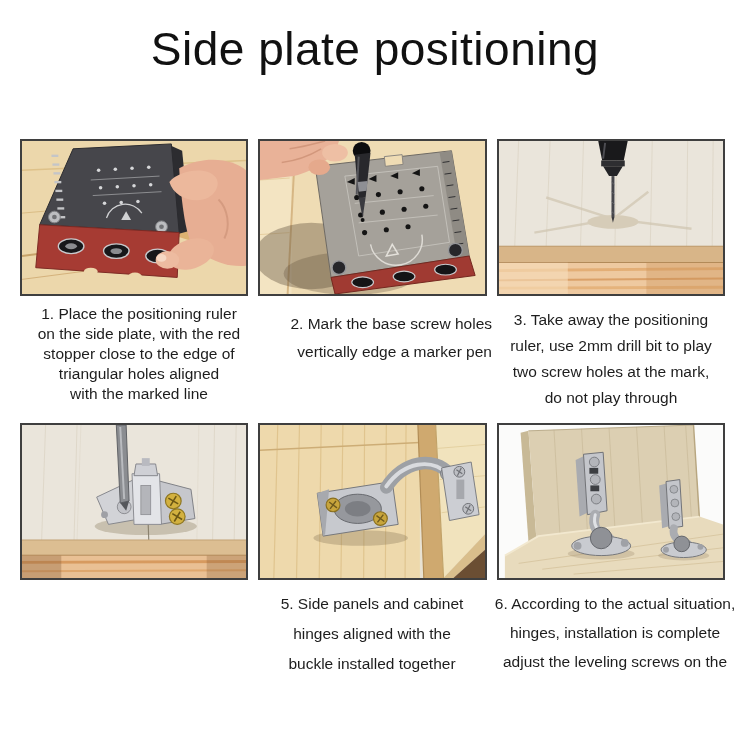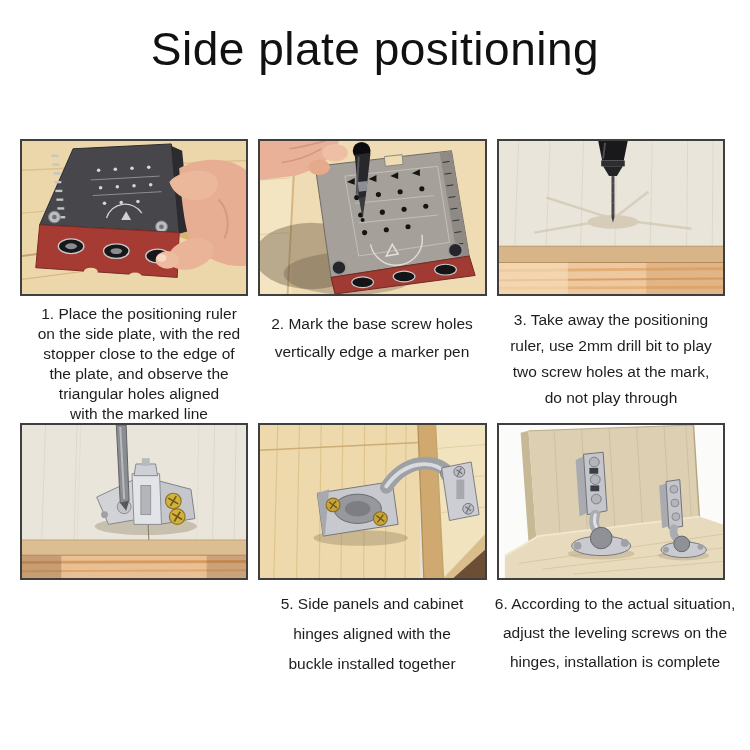--- a/index.html
+++ b/index.html
@@ -35,21 +35,21 @@
   #p4{left:20px;top:423px;}
   #p5{left:258px;top:423px;width:229px;}
   #p6{left:497px;top:423px;}
   .caption{
     position:absolute;
     text-align:center;
     font-size:15.5px;
     color:#1d1d1d;
   }
   #c1{left:11px;  top:304px;width:256px;line-height:20px;}
-  #c2{left:252px;top:310px;width:240px;line-height:28px;}
+  #c2{left:252px;top:310px;width:240px;line-height:28px;text-align:right;}
   #c3{left:485px;top:307px;width:252px;line-height:26px;}
   #c4{left:14px; top:590px;width:240px;line-height:28px;}
   #c5{left:261px;top:589px;width:222px;line-height:30px;}
   #c6{left:483px;top:589px;width:264px;line-height:29px;}
 </style>
 </head>
 <body>
 
 <div class="page">
 
@@ -402,38 +402,37 @@
         <circle cx="170" cy="128" r="3" fill="#9fa1a6"></circle>
         <circle cx="205" cy="125" r="3" fill="#9fa1a6"></circle>
       </g>
     </svg>
   </div>
 
   <div class="caption" id="c1">
       <div>1. Place the positioning ruler</div>
       <div>on the side plate, with the red</div>
       <div>stopper close to the edge of</div>
-      <div>the plate, and observe the</div>
       <div>triangular holes aligned</div>
       <div>with the marked line</div>
     </div>
   <div class="caption" id="c2">
       <div>2. Mark the base screw holes</div>
       <div>vertically edge a marker pen</div>
     </div>
   <div class="caption" id="c3">
       <div>3. Take away the positioning</div>
       <div>ruler, use 2mm drill bit to play</div>
       <div>two screw holes at the mark,</div>
       <div>do not play through</div>
     </div>
   <div class="caption" id="c5">
       <div>5. Side panels and cabinet</div>
       <div>hinges aligned with the</div>
       <div>buckle installed together</div>
     </div>
   <div class="caption" id="c6">
       <div>6. According to the actual situation,</div>
+      <div>hinges, installation is complete</div>
       <div>adjust the leveling screws on the</div>
-      <div>hinges, installation is complete</div>
     </div>
 
 </div>
 
 </body></html>

